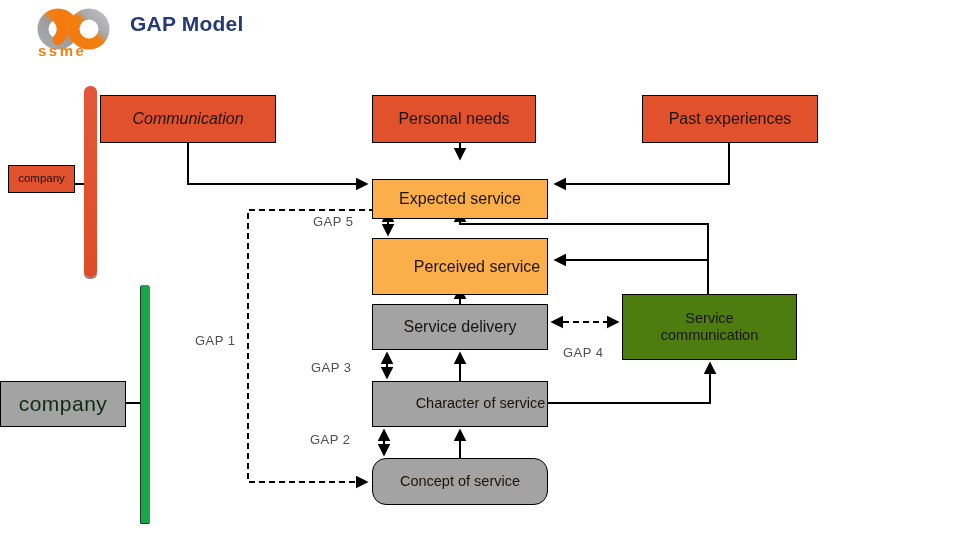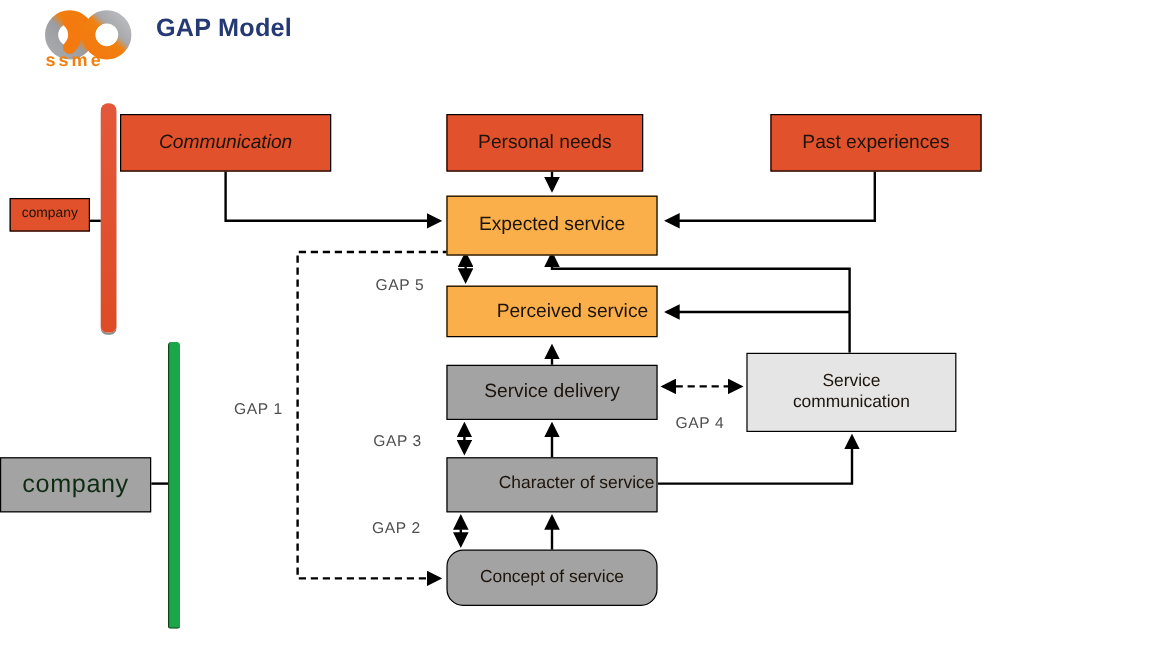--- a/index.html
+++ b/index.html
@@ -30,35 +30,35 @@
   }
   
   .box{
     position:absolute;border:1.5px solid #000;box-sizing:border-box;
     display:flex;align-items:center;justify-content:center;text-align:center;
     color:#1c140c;line-height:1.2;
   }
   .red{background:#E0512C;}
   .amber{background:#FAAF4A;}
   .green{background:#a3a3a3;}
-  .blue{background:#e5e5e5;}
+  .blue{background:#4d7c0f;}
   .b-communication{left:100px;top:95px;width:176px;height:48px;font-size:16px;font-style:italic;}
   .b-personal{left:372px;top:95px;width:164px;height:48px;font-size:16px;}
   .b-past{left:642px;top:95px;width:176px;height:48px;font-size:16px;}
-  .b-expected{left:372px;top:163px;width:176px;height:50px;font-size:16px;}
-  .b-perceived{left:372px;top:238px;width:176px;height:43px;font-size:16px;padding-left:34px;}
+  .b-expected{left:372px;top:179px;width:176px;height:40px;font-size:16px;}
+  .b-perceived{left:372px;top:238px;width:176px;height:57px;font-size:16px;padding-left:34px;}
   .b-delivery{left:372px;top:304px;width:176px;height:46px;font-size:16px;}
   .b-character{left:372px;top:381px;width:176px;height:46px;font-size:14.5px;padding-left:41px;}
   .b-concept{left:372px;top:458px;width:176px;height:47px;font-size:14.5px;border-radius:14px;}
   .b-servcomm{left:622px;top:294px;width:175px;height:66px;font-size:14.5px;padding:0 26px;}
   .b-customer{left:8px;top:165px;width:67px;height:28px;font-size:11.5px;border-width:1px;}
   .b-company{left:0px;top:381px;width:126px;height:46px;font-size:21px;color:#0f2c13;letter-spacing:.5px;}
   
   .gap-label{position:absolute;font-size:13px;color:#4f4f4f;letter-spacing:.5px;}
-  .g5{left:313px;top:230px;}
+  .g5{left:313px;top:214px;}
   .g1{left:195px;top:333px;}
   .g3{left:311px;top:360px;}
   .g4{left:563px;top:345px;}
   .g2{left:310px;top:432px;}
   
   .lines{position:absolute;left:0;top:0;width:960px;height:540px;z-index:1;}
   .box,.gap-label,.orange-bar,.green-bar,.logo-wrap,.logo-text,.page-title{z-index:2;}
 </style>
 </head>
 <body>

